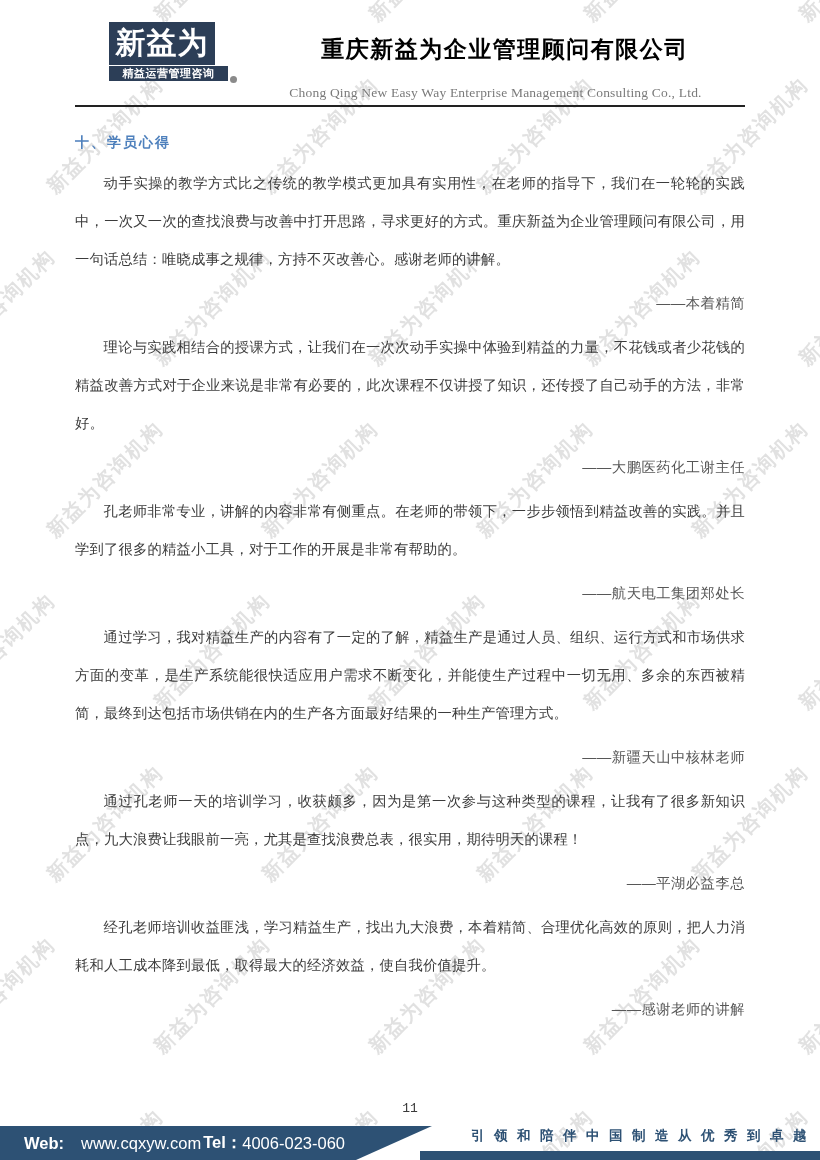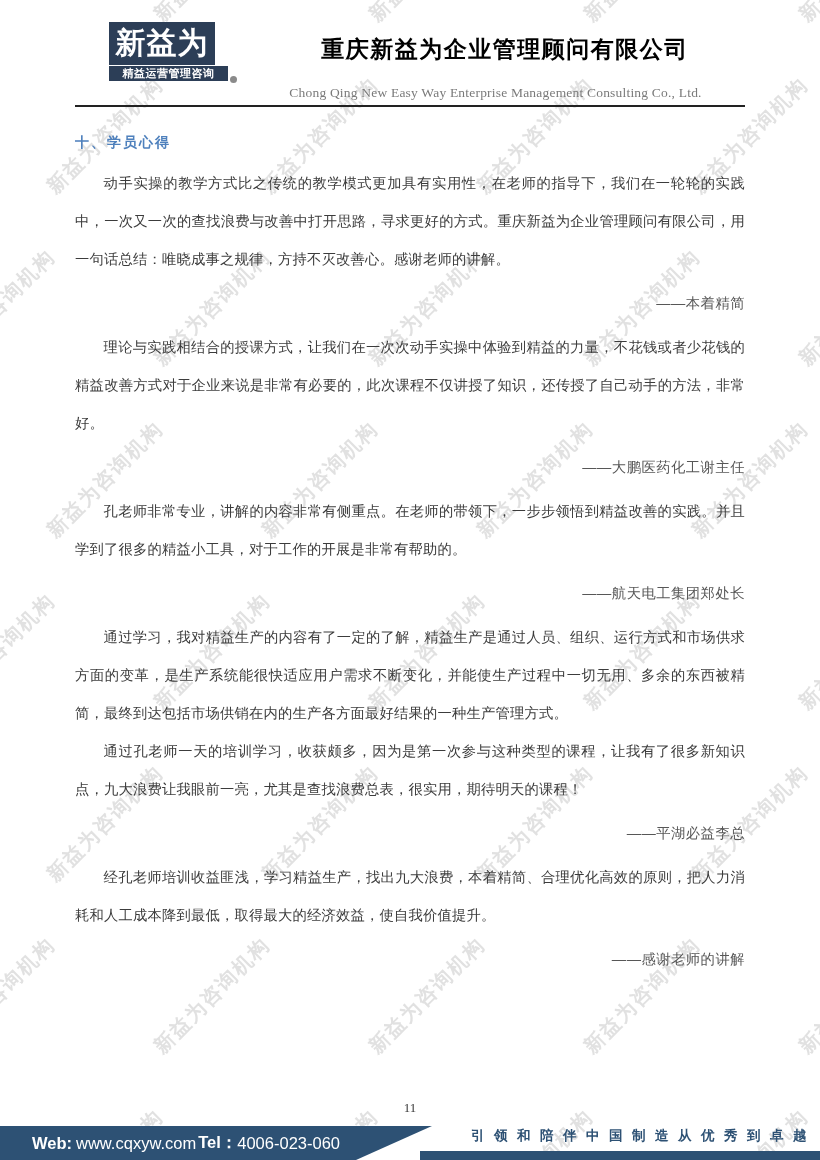--- a/index.html
+++ b/index.html
@@ -52,32 +52,32 @@
     font-size:14.3px;color:#3c3c3c;line-height:38px;
     text-align:justify;text-indent:2em;margin:0;letter-spacing:.2px;
   }
   .t-author{
     font-size:14.3px;color:#575757;line-height:38px;
     text-align:right;margin:6px 0;letter-spacing:.5px;
   }
   
   .page-number{
     position:absolute;left:0;right:0;bottom:44px;text-align:center;
-    font-family:Liberation Serif, serif;
+    font-family:Liberation Mono, monospace;
     font-size:13px;color:#3a3a3a;
   }
   .footer-band{
     position:absolute;left:0;bottom:0;width:432px;height:34px;
     background:var(--footer-blue,#2d5174);
     clip-path:polygon(0 0,100% 0,calc(100% - 76px) 100%,0 100%);
-    display:flex;align-items:center;padding-left:32px;box-sizing:border-box;
+    display:flex;align-items:center;padding-left:24px;box-sizing:border-box;
     color:#fff;font-size:16.5px;white-space:nowrap;
   }
   .footer-band .b{font-weight:bold;}
-  .footer-band .v{margin:0 2px 0 4px;}
+  .footer-band .v{margin:0 2px 0 17px;}
   .footer-slogan{
     position:absolute;right:4px;bottom:15px;
     color:var(--footer-blue,#2d5174);font-weight:bold;font-size:13.5px;
     letter-spacing:9.5px;white-space:nowrap;
   }
   .footer-thinbar{
     position:absolute;left:420px;right:0;bottom:0;height:9px;
     background:var(--footer-blue,#2d5174);
   }
 </style>
@@ -154,20 +154,21 @@
     <p class="t-author">——大鹏医药化工谢主任</p>
   </div>
 
   <div class="testimonial">
     <p class="t-text">孔老师非常专业，讲解的内容非常有侧重点。在老师的带领下，一步步领悟到精益改善的实践。并且学到了很多的精益小工具，对于工作的开展是非常有帮助的。</p>
     <p class="t-author">——航天电工集团郑处长</p>
   </div>
 
   <div class="testimonial">
     <p class="t-text">通过学习，我对精益生产的内容有了一定的了解，精益生产是通过人员、组织、运行方式和市场供求方面的变革，是生产系统能很快适应用户需求不断变化，并能使生产过程中一切无用、多余的东西被精简，最终到达包括市场供销在内的生产各方面最好结果的一种生产管理方式。</p>
+    <p class="t-author">——新疆天山中核林老师</p>
   </div>
 
   <div class="testimonial">
     <p class="t-text">通过孔老师一天的培训学习，收获颇多，因为是第一次参与这种类型的课程，让我有了很多新知识点，九大浪费让我眼前一亮，尤其是查找浪费总表，很实用，期待明天的课程！</p>
     <p class="t-author">——平湖必益李总</p>
   </div>
 
   <div class="testimonial">
     <p class="t-text">经孔老师培训收益匪浅，学习精益生产，找出九大浪费，本着精简、合理优化高效的原则，把人力消耗和人工成本降到最低，取得最大的经济效益，使自我价值提升。</p>
     <p class="t-author">——感谢老师的讲解</p>

